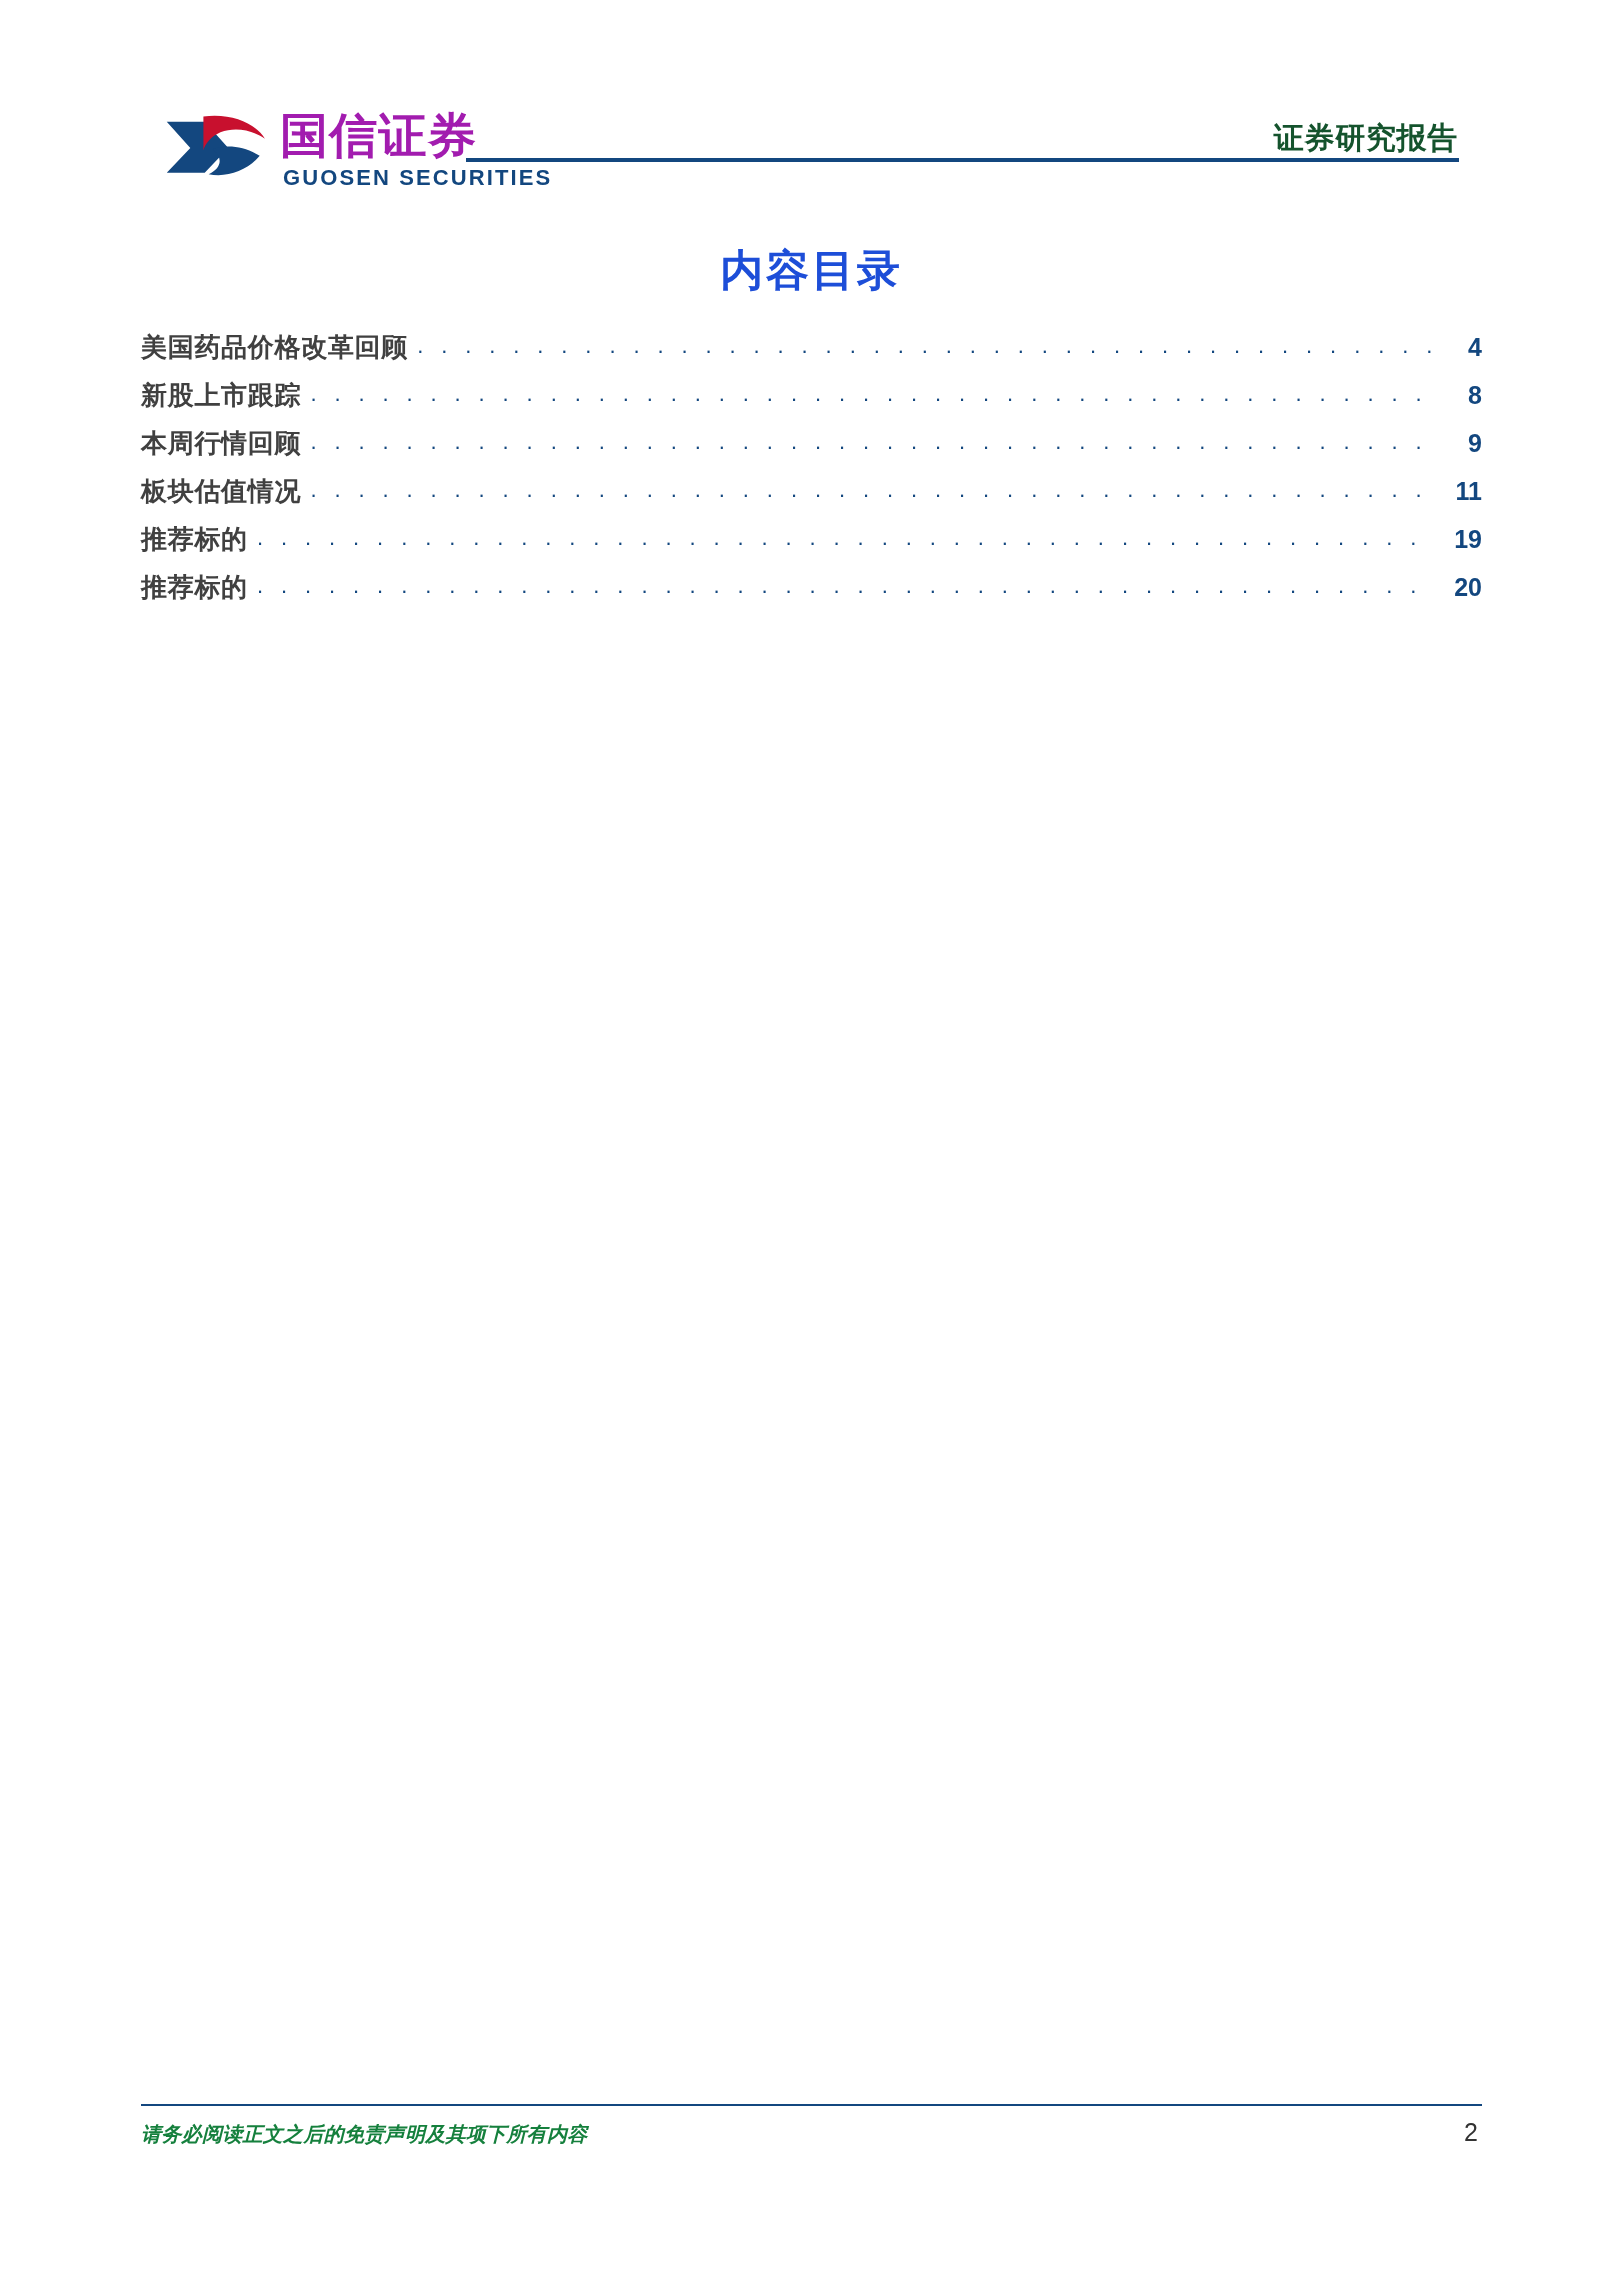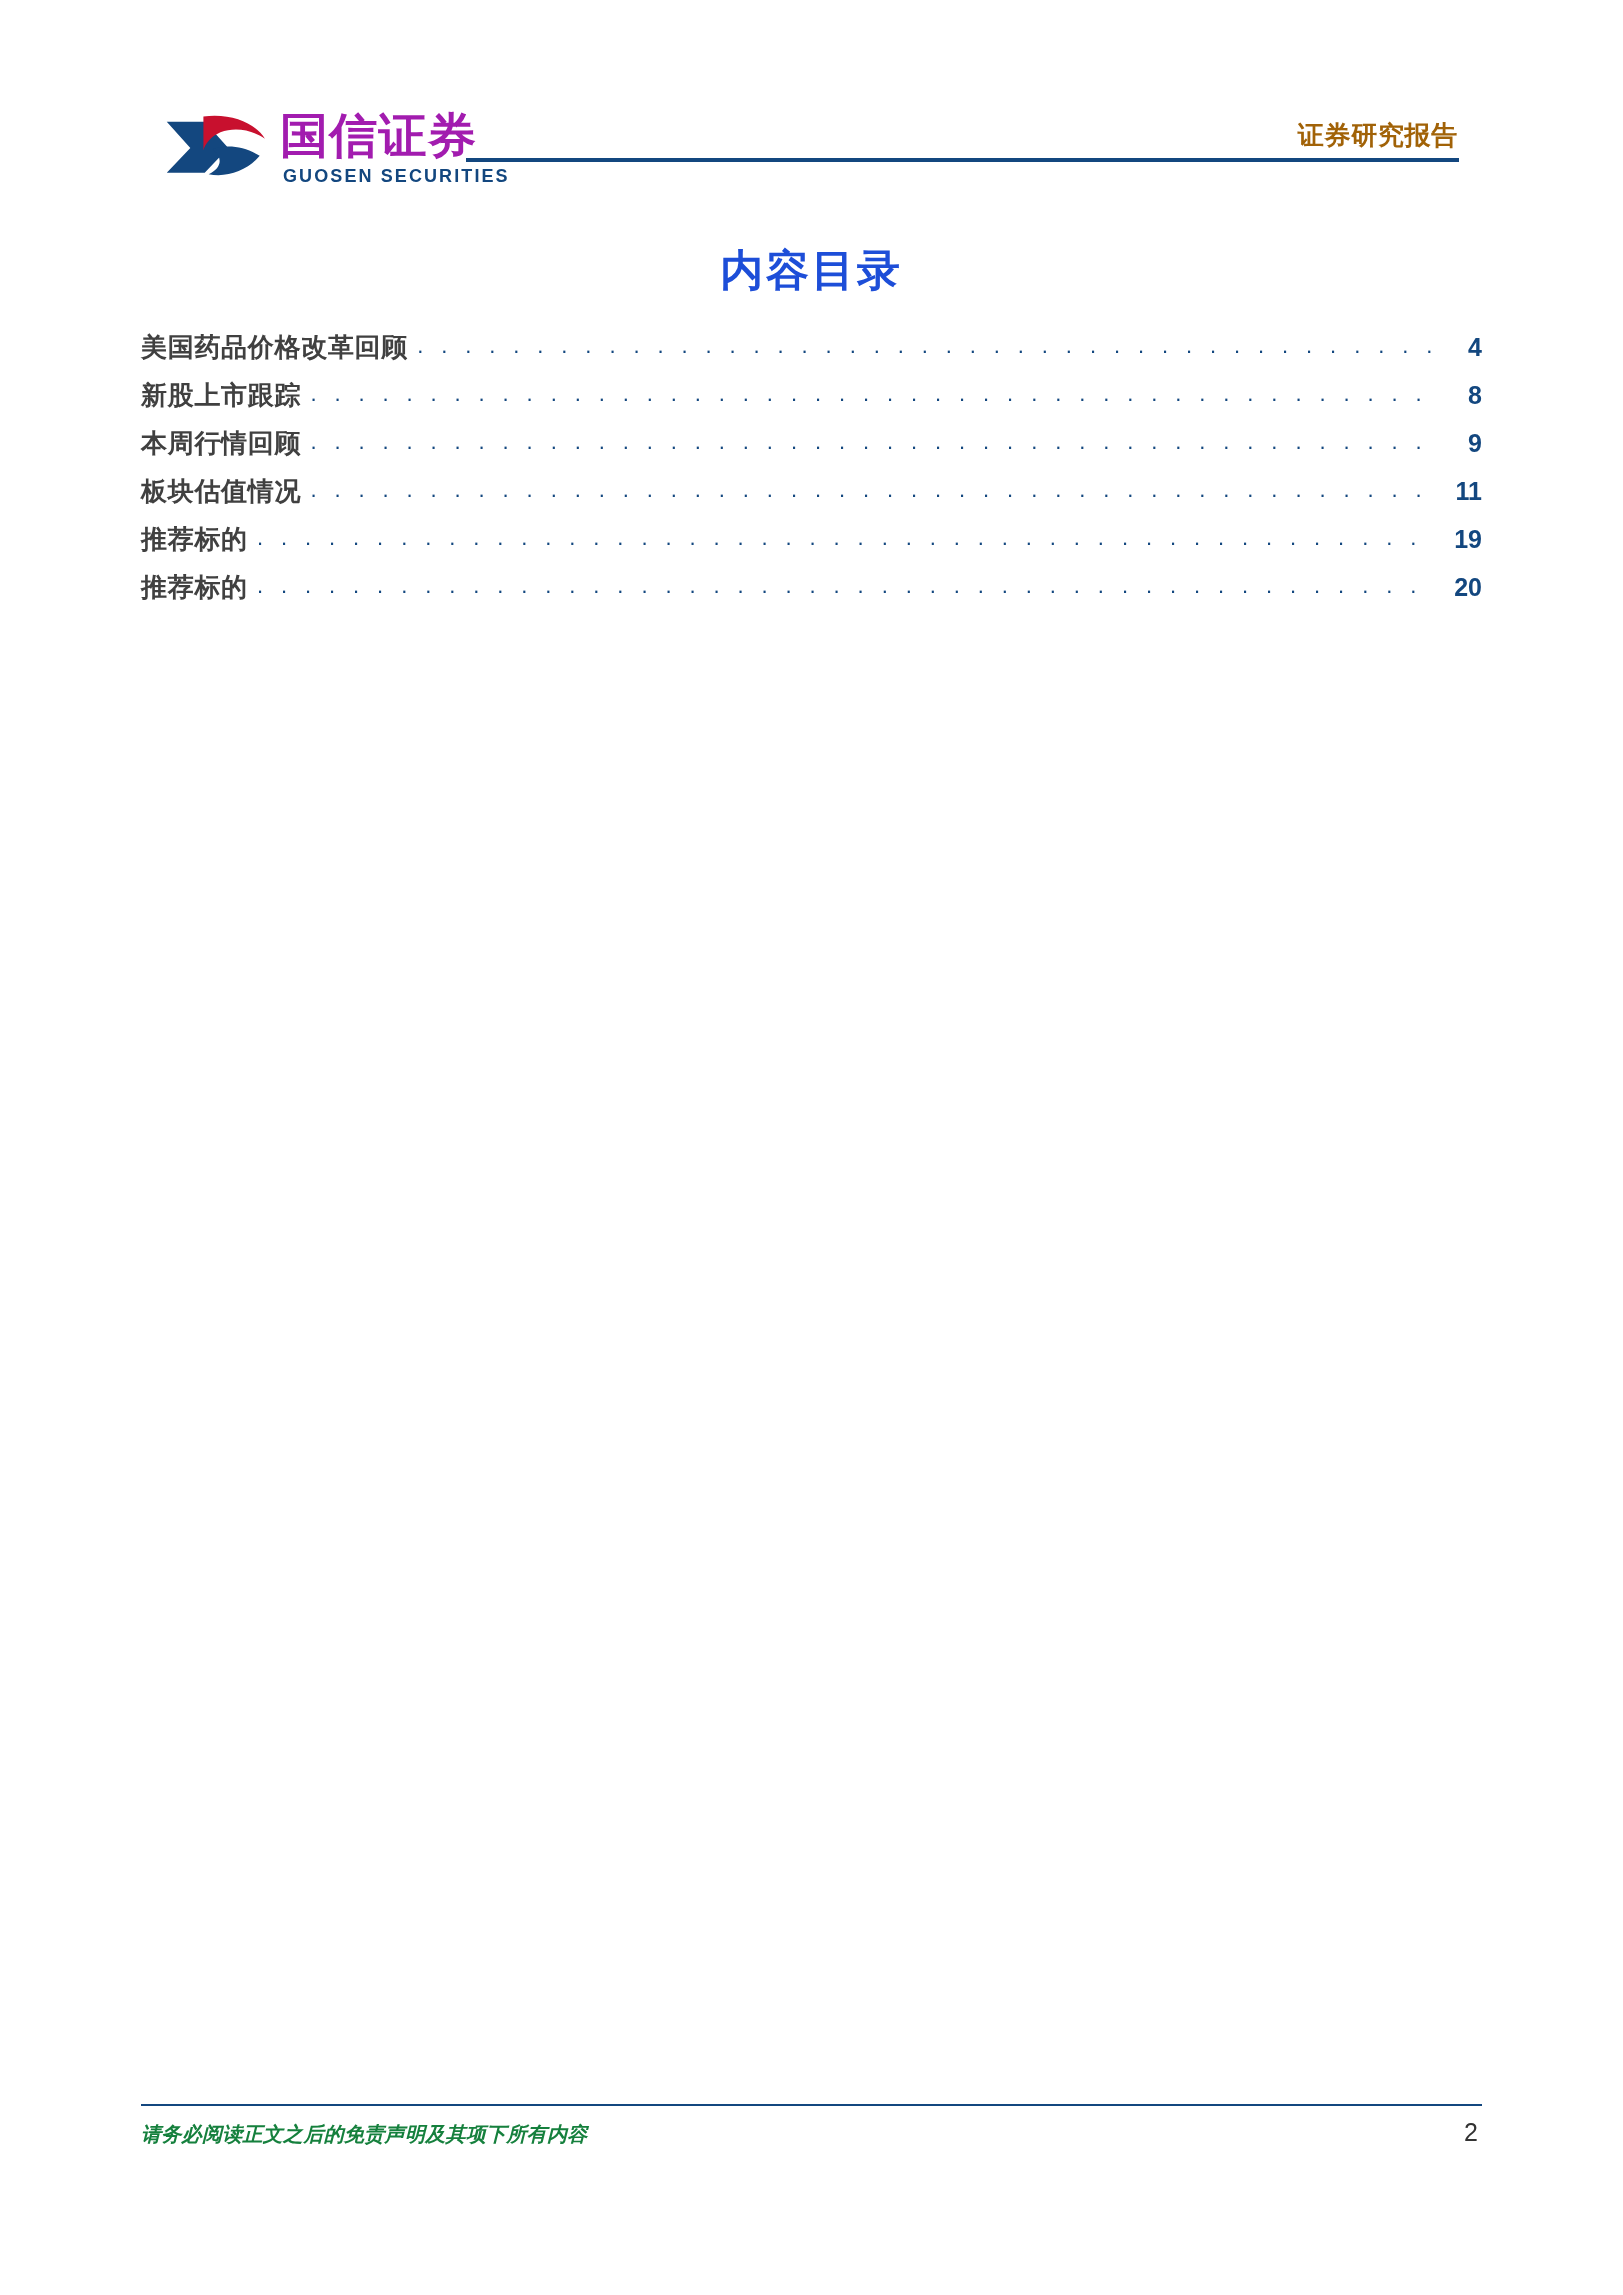--- a/index.html
+++ b/index.html
@@ -55,44 +55,44 @@
     color: #a21caf;
     letter-spacing: 1.3px;
     line-height: 1;
     white-space: nowrap;
   }
 
   .logo-text-en {
     position: absolute;
     left: 119px;
     top: 69px;
-    font-size: 18px;
+    font-size: 22px;
     font-weight: bold;
     color: #13477f;
     letter-spacing: 2.1px;
     line-height: 1;
     white-space: nowrap;
   }
 
   .header-rule {
     position: absolute;
     left: 466px;
     right: 164px;
     top: 73px;
     height: 3.9px;
     background: #13477f;
   }
 
   .header-label {
     position: absolute;
     right: 165px;
     top: 33px;
-    font-size: 26px;
-    font-weight: bold;
-    color: #a16207;
+    font-size: 30px;
+    font-weight: bold;
+    color: #14532d;
     letter-spacing: 0.7px;
     white-space: nowrap;
   }
 
   
   .toc-title {
     position: absolute;
     left: 0;
     right: 0;
     top: 242px;

